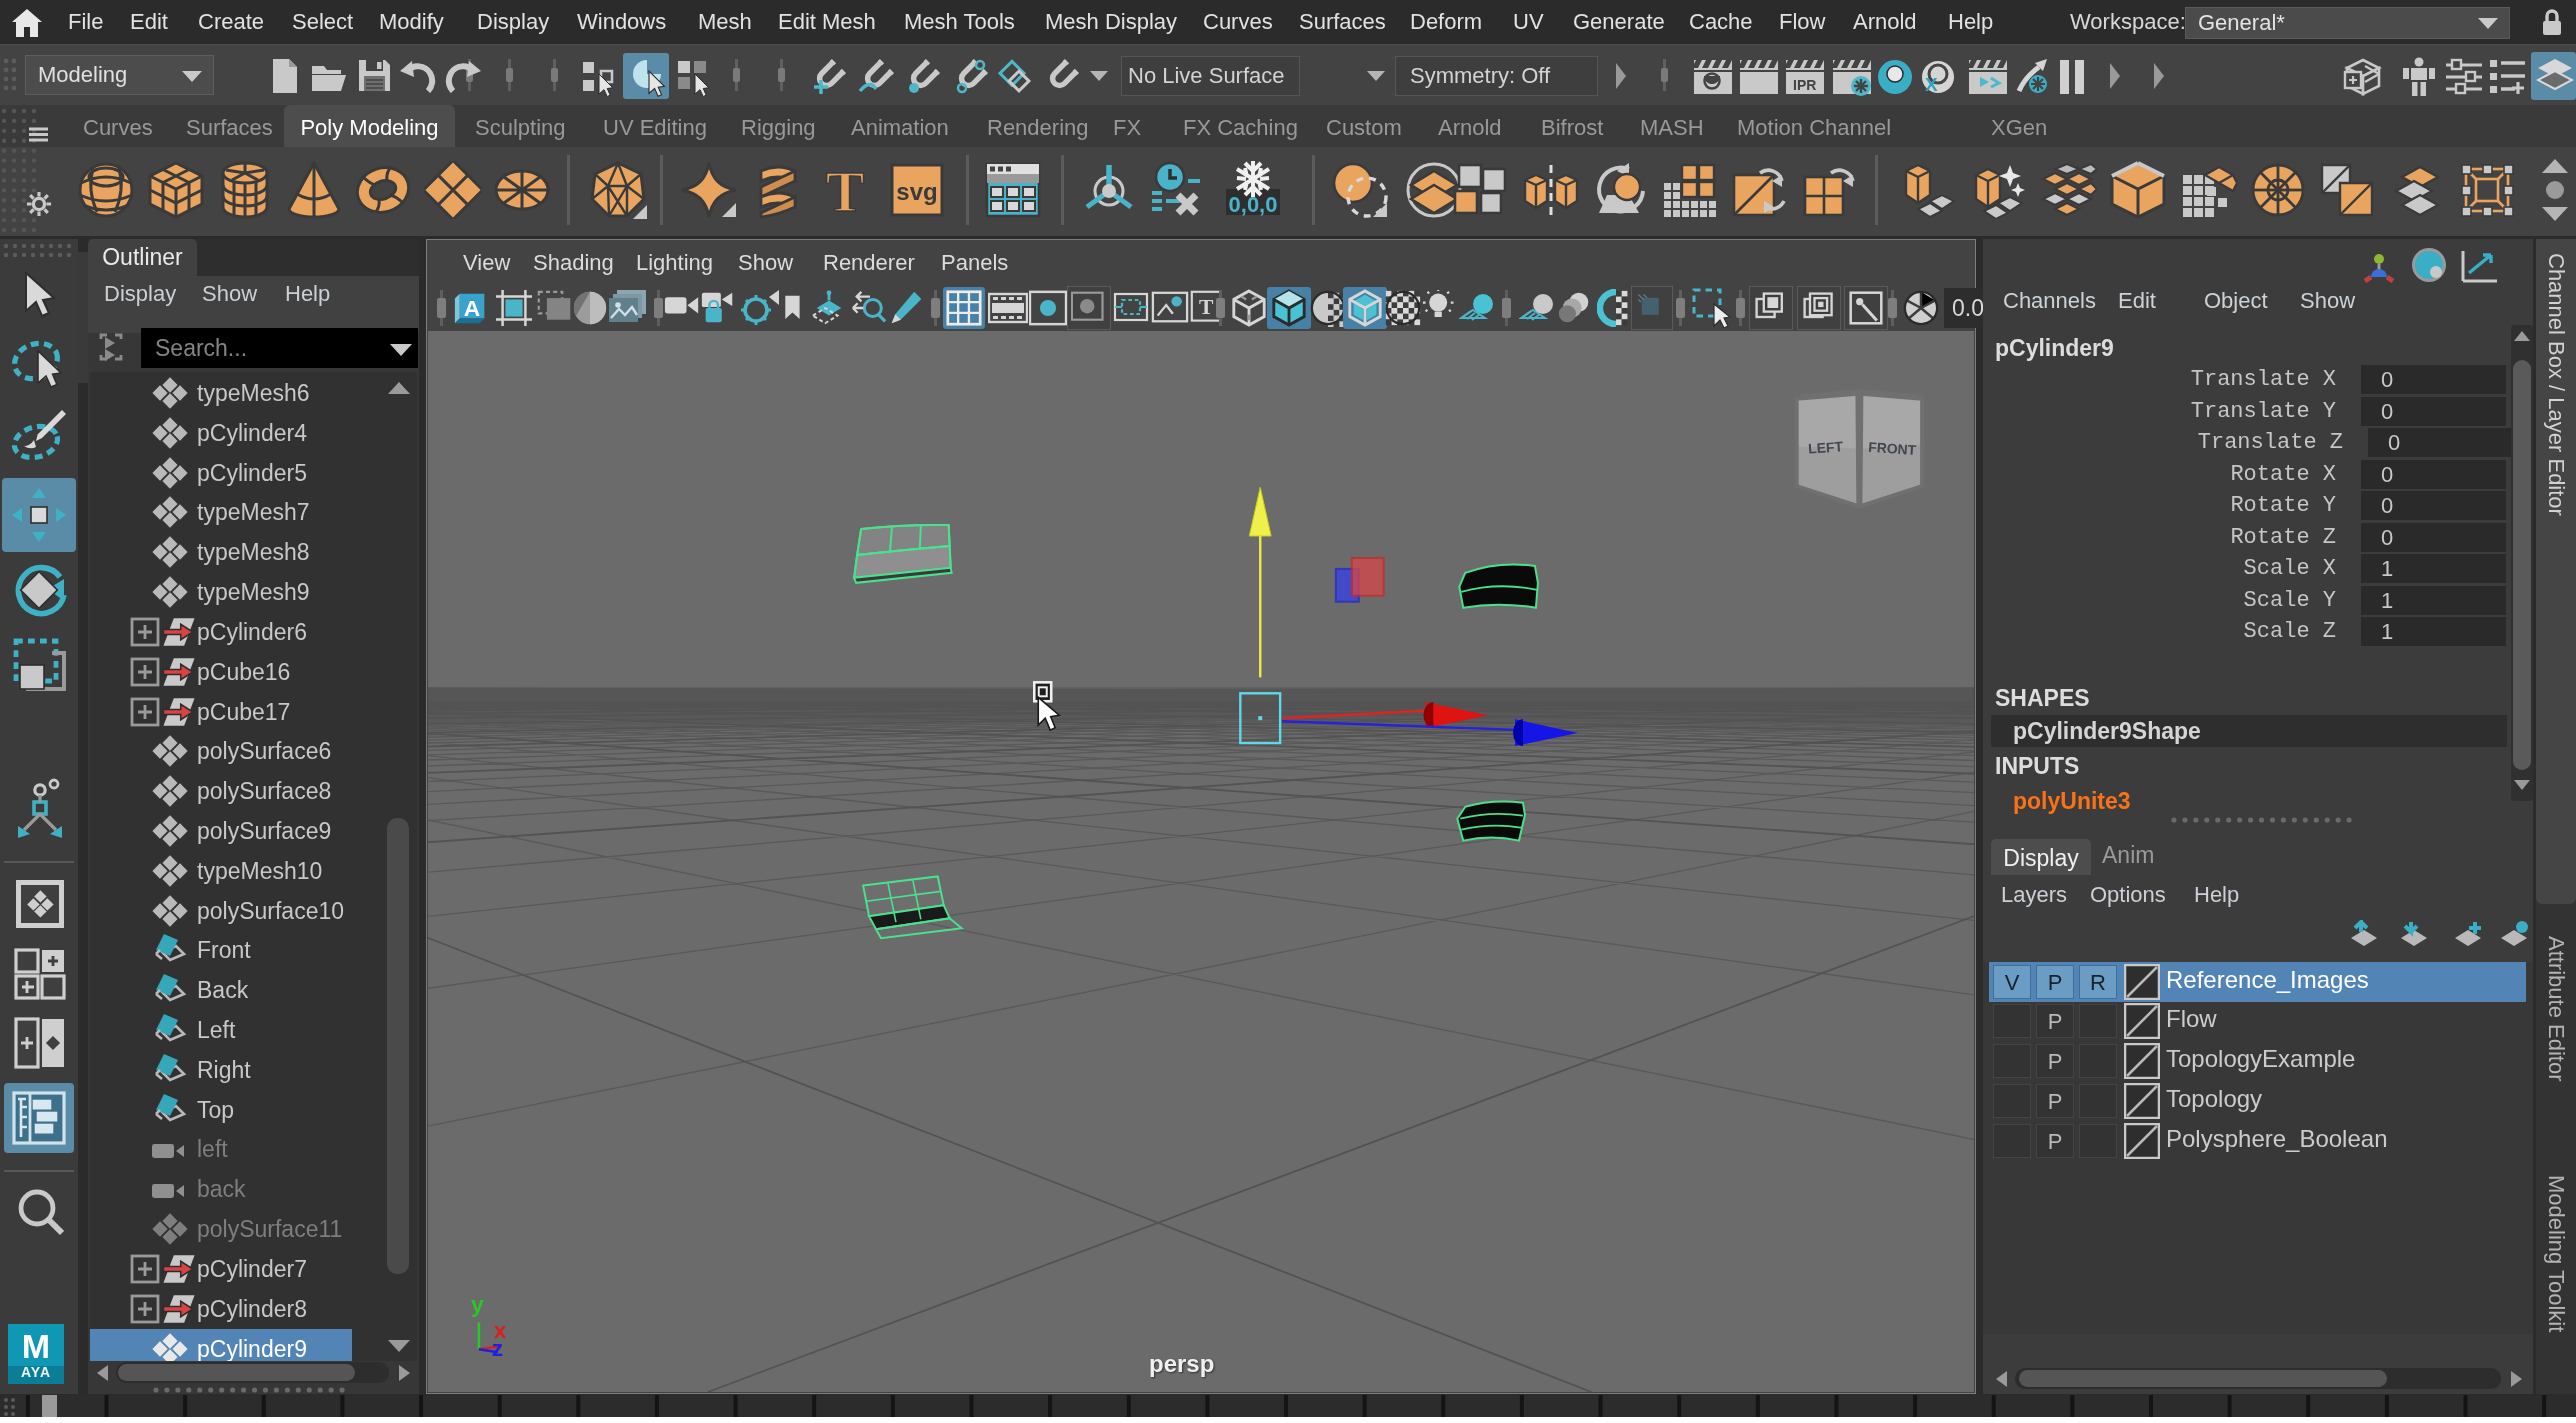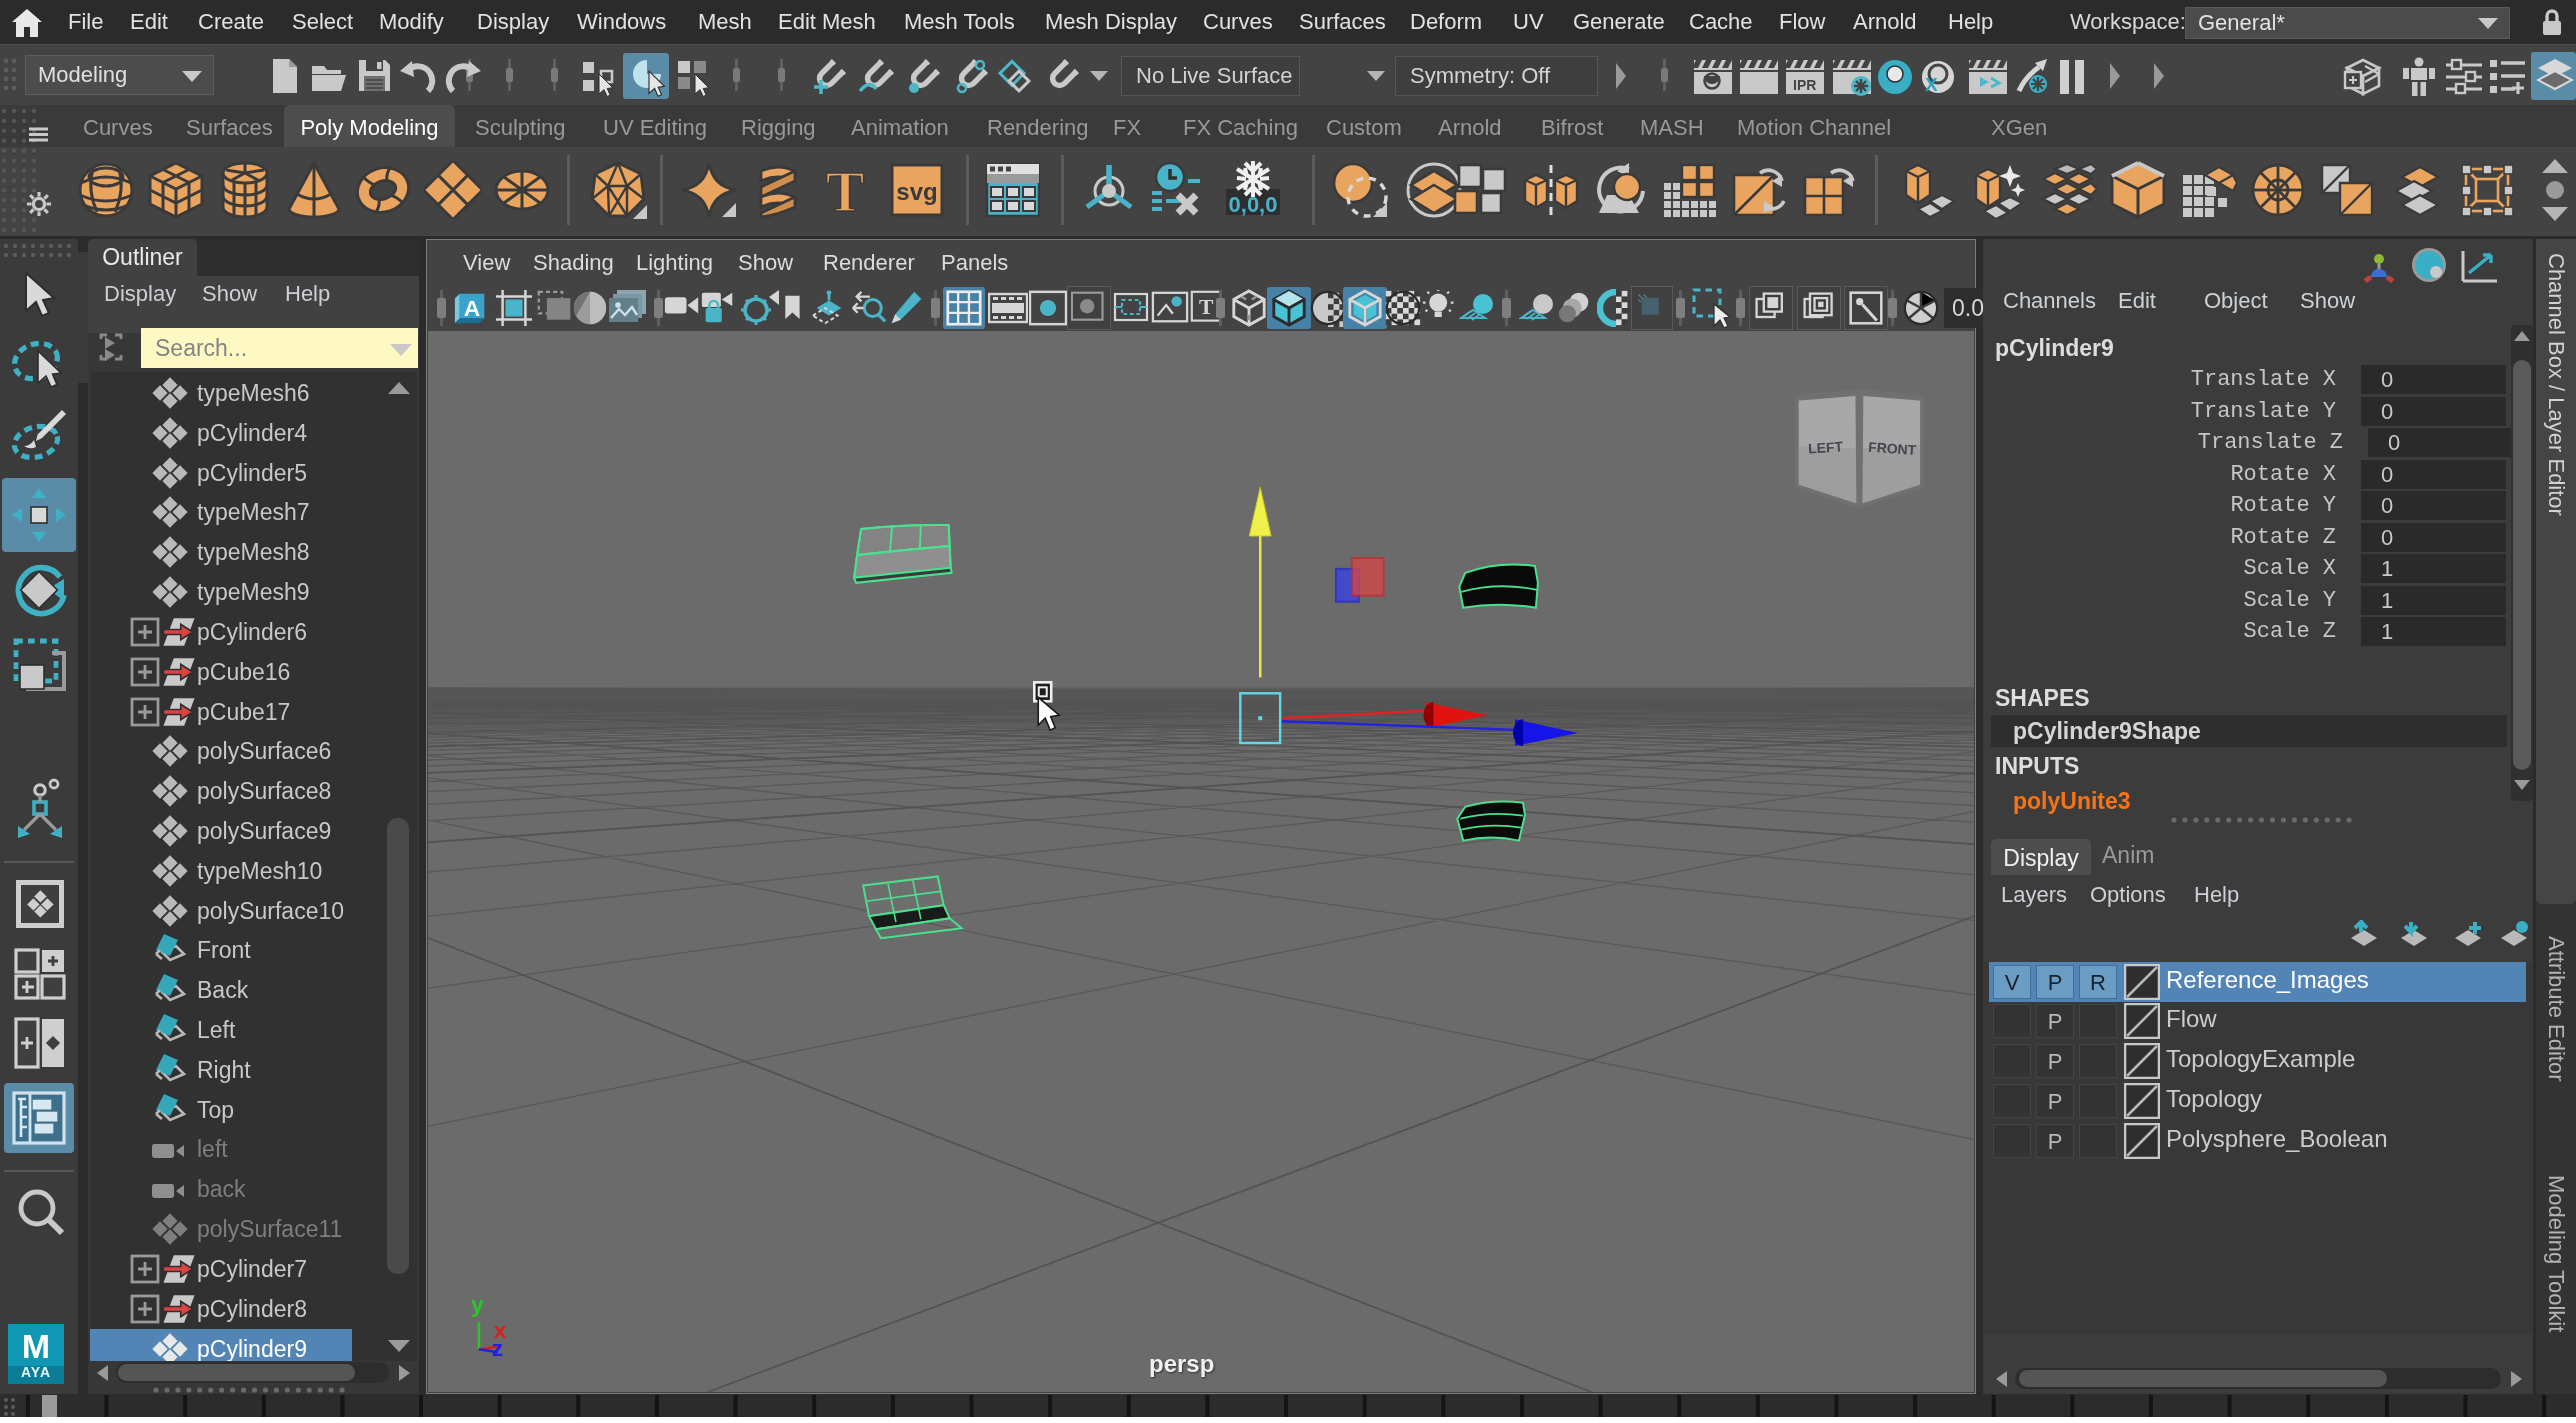--- a/index.html
+++ b/index.html
@@ -181,21 +181,21 @@
       </svg>
 <svg class="abs" style="left:1041px;top:12px" width="40" height="40" viewBox="0 0 40 40">
         <g transform="rotate(45 20 20)">
           <path d="M13 6 L13 22 a7 7 0 0 0 14 0 L27 6" fill="none" stroke="#c9c9c9" stroke-width="5.5"></path>
           <path d="M10 6 h6 M24 6 h6" stroke="#c9c9c9" stroke-width="3"></path>
         </g>
       </svg>
 <svg class="abs" style="left:1089px;top:25px" width="20" height="12" viewBox="0 0 20 12">
         <path d="M1 1 L19 1 L10 11 Z" fill="#b5b5b5"></path>
       </svg>
-<div class="field" style="left:1121px;top:11px;width:179px;height:40px;line-height:38px;padding-left:14px;background:#3e3e3e;color:#d3d3d3">No Live Surface</div>
+<div class="field" style="left:1121px;top:11px;width:179px;height:40px;line-height:38px;padding-left:6px;background:#3e3e3e;color:#d3d3d3">No Live Surface</div>
 <svg class="abs" style="left:1366px;top:25px" width="20" height="12" viewBox="0 0 20 12">
         <path d="M1 1 L19 1 L10 11 Z" fill="#b5b5b5"></path>
       </svg>
 <div class="field" style="left:1395px;top:11px;width:203px;height:40px;line-height:38px;padding-left:14px;background:#3e3e3e;color:#d3d3d3">Symmetry: Off</div>
 <svg class="abs" style="left:1614px;top:16px" width="14" height="30" viewBox="0 0 14 30">
         <path d="M2 2 L12 15 L2 28 Z" fill="#9a9a9a"></path>
       </svg>
 <div class="abs" style="left:1663px;top:14px;width:3px;height:32px;background:#606060"></div>
       <div class="abs" style="left:1661px;top:23px;width:7px;height:14px;background:#7a7a7a;border-radius:2px"></div>
 <svg class="abs" style="left:1692px;top:11px" width="42" height="42" viewBox="0 0 42 42">
@@ -740,21 +740,21 @@
 <div class="abs" style="left:0;top:37px;width:331px;height:57px;background:#414141"></div>
 <div class="abs" style="left:16px;top:42px;font-size:22px;color:#ccd0d4">Display</div>
 <div class="abs" style="left:114px;top:42px;font-size:22px;color:#ccd0d4">Show</div>
 <div class="abs" style="left:197px;top:42px;font-size:22px;color:#ccd0d4">Help</div>
 <svg class="abs" style="left:9px;top:90px" width="32" height="36" viewBox="0 0 16 18">
         <g stroke="#8a8a8a" stroke-width="1.4" fill="none">
           <path d="M2 5 v-2 h3 M9 3 h3 v2 M12 13 v2 h-3 M5 15 H2 v-2"></path>
         </g>
         <path d="M4 4 l5 3 l-5 3 Z M4 10 l5 3 l-5 3 Z" fill="#8a8a8a"></path>
       </svg>
-<div class="abs" style="left:53px;top:89px;width:277px;height:40px;background:#fef9c3;color:#848484;font-size:23px;line-height:40px;padding-left:14px">Search...</div>
+<div class="abs" style="left:53px;top:89px;width:277px;height:40px;background:#000000;color:#848484;font-size:23px;line-height:40px;padding-left:14px">Search...</div>
 <svg class="abs" style="left:301px;top:104px" width="24" height="14" viewBox="0 0 24 14">
         <path d="M1 1 L23 1 L12 13 Z" fill="#c9c9c9"></path>
       </svg>
 <div id="outl-list">
 <div class="orow" style="top:1px">
           <div class="abs" style="left:60px;top:3px"><svg width="40" height="34" viewBox="0 0 20 17">
               <rect x="7.3" y="1.8" width="5.4" height="5.4" fill="#b9b9b9" transform="rotate(45 10 4.5)"></rect>
               <rect x="2.3" y="5.8" width="5.4" height="5.4" fill="#b9b9b9" transform="rotate(45 5 8.5)"></rect>
               <rect x="12.3" y="5.8" width="5.4" height="5.4" fill="#b9b9b9" transform="rotate(45 15 8.5)"></rect>
               <rect x="7.3" y="9.8" width="5.4" height="5.4" fill="#b9b9b9" transform="rotate(45 10 12.5)"></rect>

